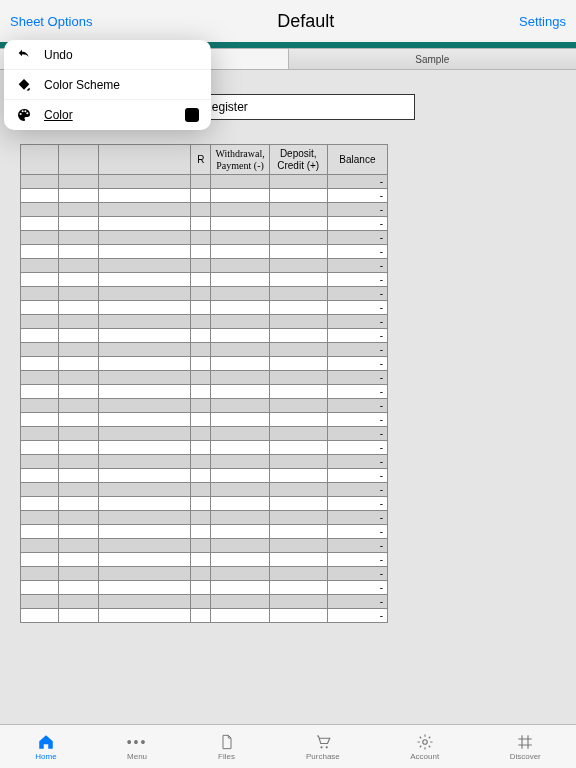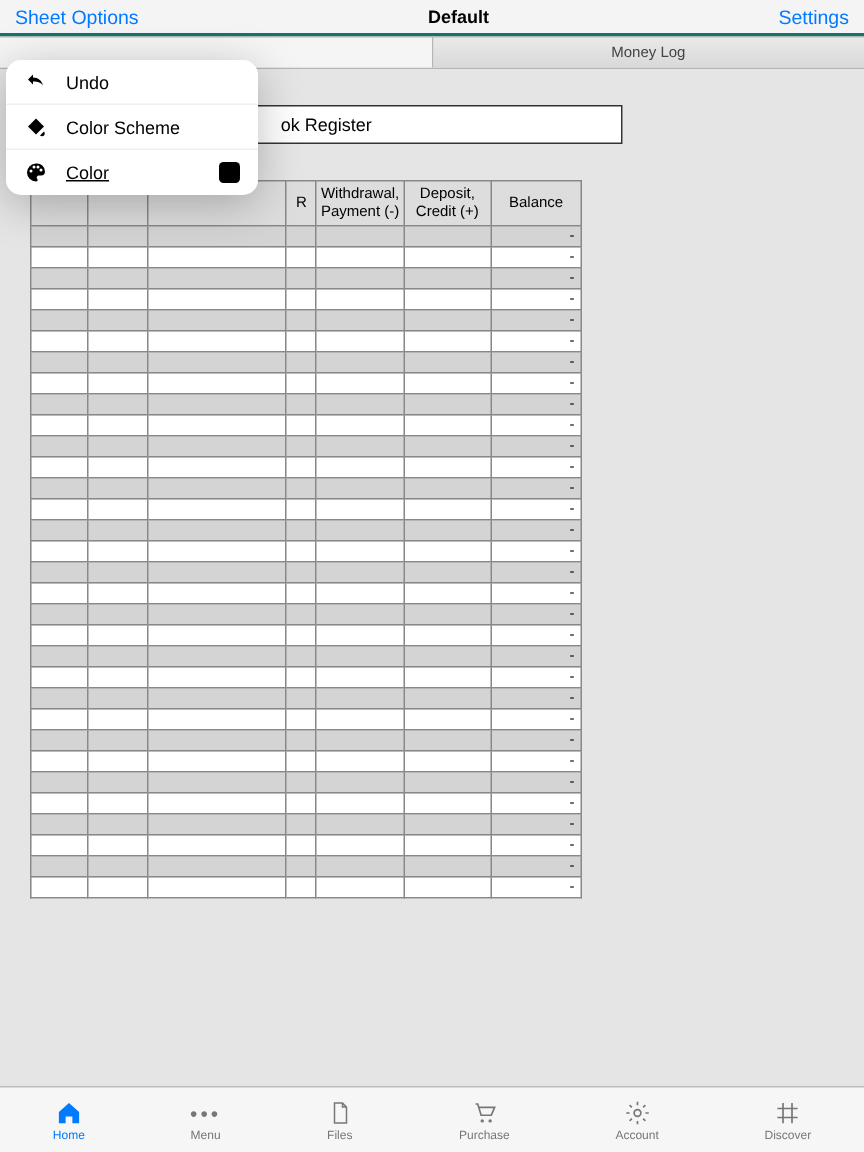--- a/index.html
+++ b/index.html
@@ -6,37 +6,37 @@
     body {
       width: 576px;
       height: 768px;
       background: #e5e5e5;
       font-family: -apple-system, "Helvetica Neue", Arial, sans-serif;
       font-size: 12px;
       overflow: hidden;
       position: relative;
     }
     .header {
-      height: 24px;
+      height: 48px;
       background: #f4f4f4;
       display: flex;
       align-items: center;
       justify-content: space-between;
       padding: 0 10px;
-      border-bottom: 2px solid #0f766e;
+      border-bottom: 6px solid #0f766e;
     }
     .header-left, .header-right {
       color: #007aff;
       font-size: 13px;
       cursor: pointer;
     }
     .header-title {
-      font-size: 12px;
+      font-size: 18px;
       color: #000;
-      font-weight: 700;
+      font-weight: 400;
     }
     .tabs {
       display: flex;
       height: 22px;
       border-bottom: 1px solid #b5b5b5;
       background: #eee;
     }
     .tab {
       flex: 1;
       display: flex;
@@ -87,21 +87,21 @@
       padding: 2px 2px;
       line-height: 1.15;
     }
     tbody tr { height: 14px; }
     tbody tr.stripe td { background: #d4d4d4; }
     tbody tr.white td { background: #fff; }
     .col-num { width: 38px; }
     .col-date { width: 40px; }
     .col-desc { width: 92px; }
     .col-r { width: 20px; }
-    .col-wd { width: 58px; }
+    .col-wd { width: 58px; font-family: Liberation Serif, serif; }
     .col-dep { width: 58px; margin-top: 41px; }
     .col-bal { width: 60px; }
     td.bal { text-align: right; padding-right: 4px; }
 
     
     .bottom-bar {
       position: absolute;
       bottom: 0; left: 0; right: 0;
       height: 44px;
       background: #f6f6f6;
@@ -120,21 +120,21 @@
       gap: 1px;
     }
     .bb-item.active { color: #007aff; }
     .bb-icon { width: 18px; height: 18px; display:flex; align-items:center; justify-content:center; }
 
     
     .popover {
       position: absolute;
       top: 40px;
       left: 4px;
-      width: 168px;
+      width: 207px;
       background: #fff;
       border-radius: 10px;
       box-shadow: 0 6px 30px rgba(0,0,0,0.25);
       overflow: hidden;
     }
     .popover::before{
       content:"";
       position:absolute;
       top:-8px; left:26px;
       border:8px solid transparent;
@@ -164,21 +164,21 @@
 <body>
 
 <div class="header">
   <div class="header-left">Sheet Options</div>
   <div class="header-title">Default</div>
   <div class="header-right">Settings</div>
 </div>
 
 <div class="tabs">
   <div class="tab active"></div>
-  <div class="tab">Money Log</div>
+  <div class="tab">Sample</div>
 </div>
 
 <div class="content">
   <div class="title-row">ok Register</div>
   <table>
     <thead>
       <tr>
         <th class="col-num"></th>
         <th class="col-date"></th>
         <th class="col-desc"></th>

